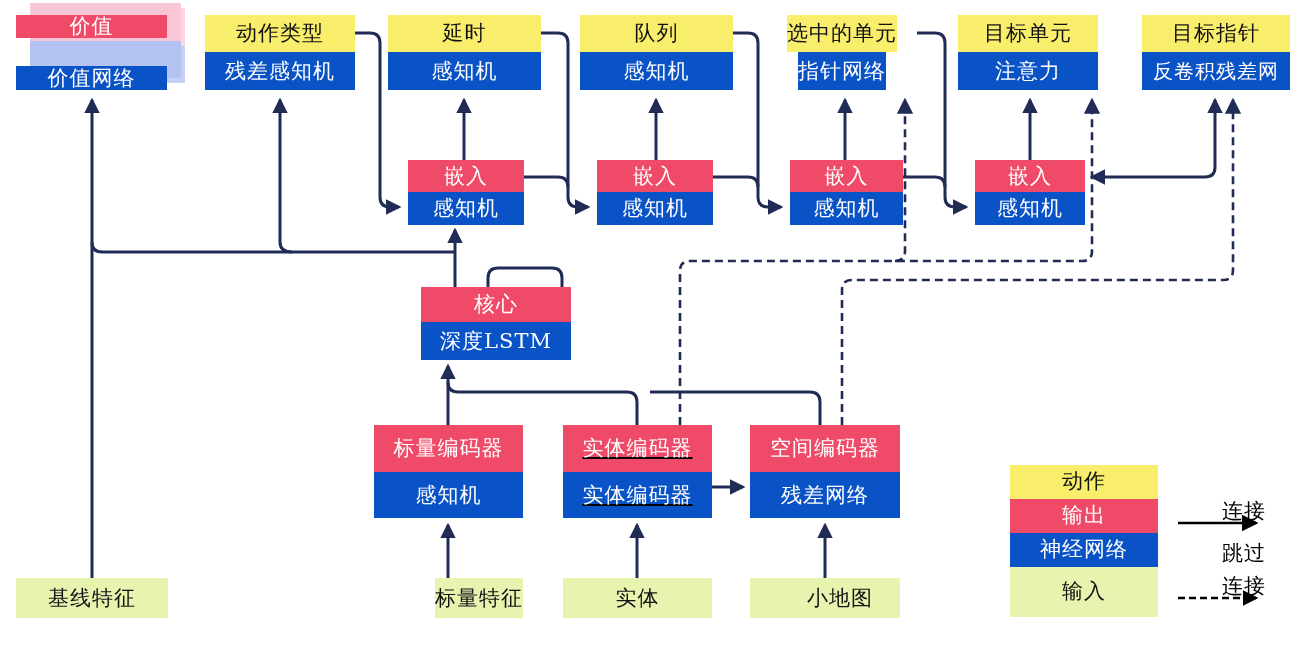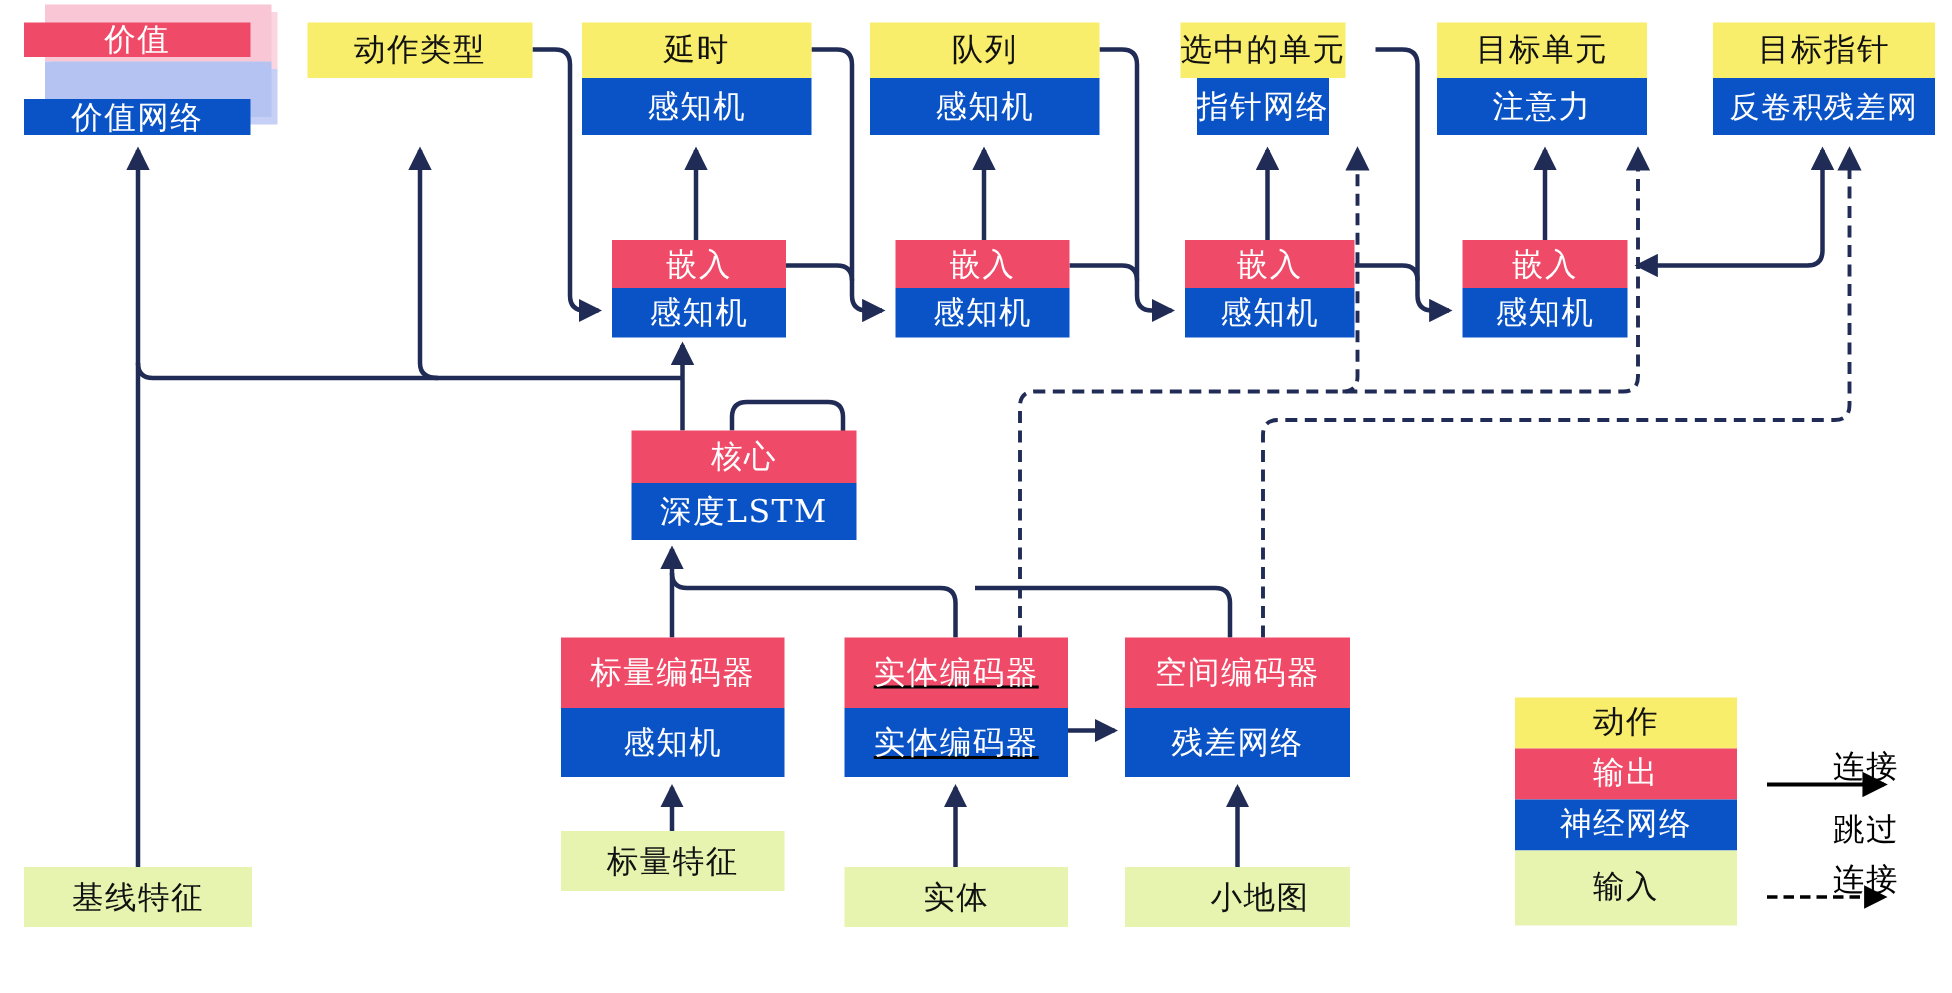--- a/index.html
+++ b/index.html
@@ -87,20 +87,21 @@
     <div class="g-top g1-top"></div>
       <div class="g-bot g1-bot"></div>
   </div>
   <div class="node" style="left:16px;top:15px;width:151px;height:75px;">
     <div class="row red" style="height:37px;">价值</div>
     <div class="row blue" style="height:38px;margin-top:28px;">价值网络</div>
   </div>
 
   <div class="node" style="left:205px;top:15px;width:150px;height:75px;justify-content:space-between;">
     <div class="row yellow" style="height:37px;">动作类型</div>
+    <div class="row blue" style="height:38px;">残差感知机</div>
   </div>
   <div class="node" style="left:388px;top:15px;width:153px;height:75px;">
     <div class="row yellow" style="height:37px;">延时</div>
     <div class="row blue" style="height:38px;">感知机</div>
   </div>
   <div class="node" style="left:580px;top:15px;width:153px;height:75px;">
     <div class="row yellow" style="height:37px;">队列</div>
     <div class="row blue" style="height:38px;">感知机</div>
   </div>
   <div class="node" style="left:767px;top:15px;width:150px;height:75px;align-items:center;">
@@ -147,21 +148,21 @@
     <div class="row blue" style="height:46px;">实体编码器</div>
   </div>
   <div class="node" style="left:16px;top:578px;width:152px;height:40px;">
     <div class="row green" style="height:40px;">基线特征</div>
   </div>
 
   <div class="node" style="left:750px;top:425px;width:150px;height:93px;">
     <div class="row red" style="height:47px;">空间编码器</div>
     <div class="row blue" style="height:46px;">残差网络</div>
   </div>
-  <div class="node" style="left:374px;top:554px;width:149px;height:40px;">
+  <div class="node" style="left:374px;top:578px;width:149px;height:40px;align-items:flex-end;">
     <div class="row green" style="height:40px;">标量特征</div>
   </div>
   <div class="node" style="left:563px;top:578px;width:149px;height:40px;">
     <div class="row green" style="height:40px;">实体</div>
   </div>
   <div class="node" style="left:750px;top:578px;width:150px;height:40px;">
     <div class="row green" style="height:40px;padding-left:30px;">小地图</div>
   </div>
 
   <div class="node" style="left:1010px;top:465px;width:148px;height:152px;">

